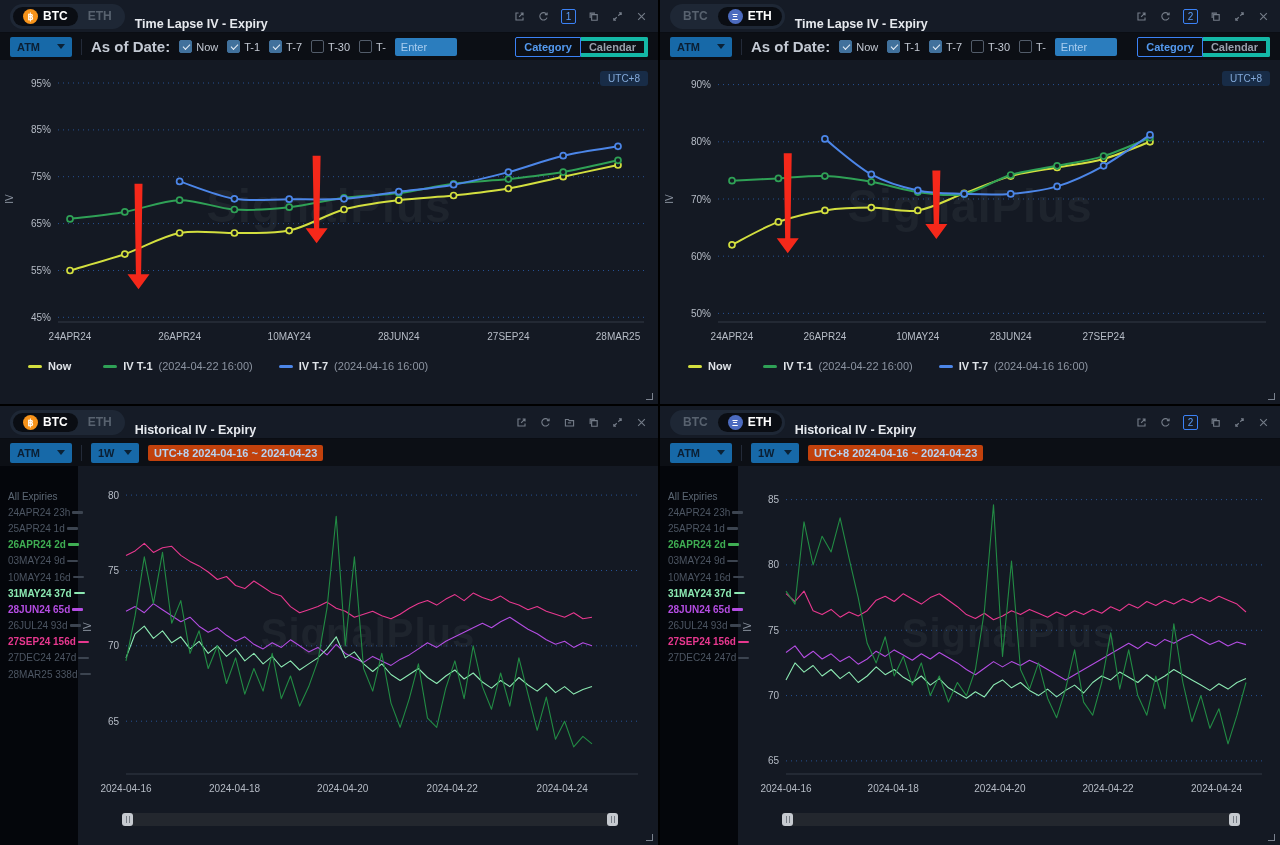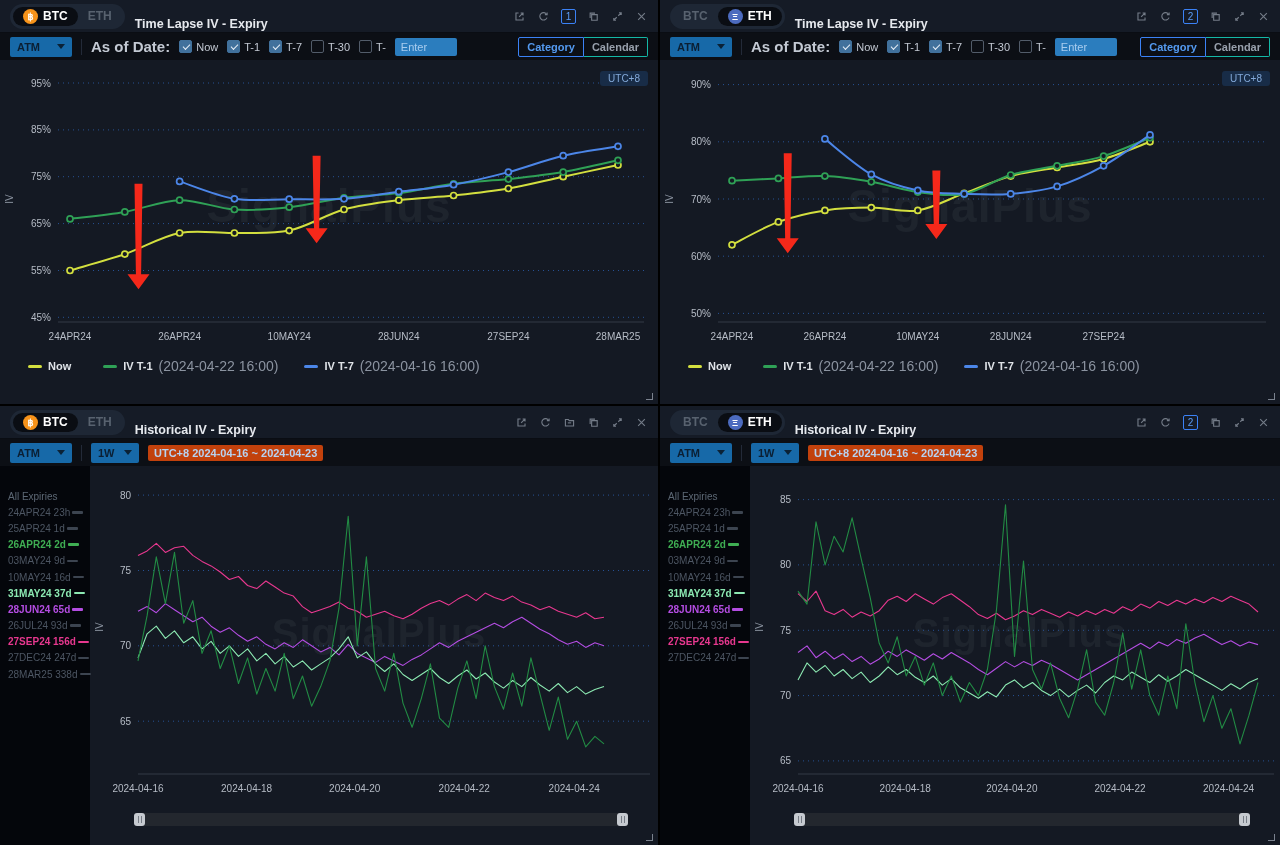--- a/index.html
+++ b/index.html
@@ -31,41 +31,41 @@
   .lbl { font-size:15px; color:#c3c9d3; font-weight:bold; }
   .chk { display:flex; align-items:center; gap:4px; font-size:11px; color:#c3c9d3; cursor:pointer; }
   .chk .box { width:13px; height:13px; border:1px solid #525c6a; border-radius:2px; position:relative; background:transparent; flex:none; }
   .chk.checked .box { background:#41719c; border-color:#41719c; }
   .chk.checked .box::after { content:""; position:absolute; left:2.5px; top:3px; width:6px; height:3px;
     border-left:1.6px solid #e6eef7; border-bottom:1.6px solid #e6eef7; transform:rotate(-45deg); }
   .enter { width:62px; height:18px; background:#2b7dbe; border:none; border-radius:2px; font-size:11px; color:#dceafc; padding:0 6px; outline:none; }
   .enter::placeholder { color:#a9cdef; }
   .spacer { flex:1; }
   .seg { display:flex; }
-  .segbtn { height:20px; background:transparent; border:1px solid #14b8a6; color:#98a0ac; font-size:11px; padding:0 8px; font-weight:bold; cursor:pointer; font-family:inherit; }
+  .segbtn { height:20px; background:transparent; border:4px solid #14b8a6; color:#98a0ac; font-size:11px; padding:0 8px; font-weight:bold; cursor:pointer; font-family:inherit; }
   .segbtn:first-child { border-radius:2px 0 0 2px; }
   .segbtn:last-child { border-radius:0 2px 2px 0; border-left:none; }
   .segbtn.active { border:1px solid #3b82f6; color:#549af0; }
   .drange { color:#b7d3f2; background:#c2410c; padding:2px 6px; font-size:11px; border-radius:2px; font-weight:bold; }
 
   
   .chartwrap { position:relative; flex:none; }
   .chartwrap svg { position:relative; z-index:1; display:block; }
   .watermark { position:absolute; z-index:0; left:0; right:0; top:50%; transform:translateY(-50%);
     text-align:center; font-size:46px; font-weight:bold; color:rgba(210,216,226,0.06); letter-spacing:1px; pointer-events:none; }
   .chartwrap.small .watermark { font-size:40px; }
   .utc { position:absolute; z-index:2; top:11px; right:10px; background:#182c47; color:#83a9d9; font-size:10px; padding:2px 8px; border-radius:3px; }
   .legend { height:28px; flex:none; display:flex; align-items:center; gap:26px; padding-left:28px; }
   .lg { display:flex; align-items:center; gap:6px; cursor:pointer; }
   .dash { width:14px; height:3px; border-radius:1.5px; display:inline-block; }
   .lg b { font-size:11px; color:#dfe3e8; }
-  .lg small { font-size:14px; color:#8b93a0; }
+  .lg small { font-size:11px; color:#8b93a0; }
 
   .content { display:flex; flex:1; }
-  .expiries { width:90px; flex:none; background:#04060b; padding:22px 17px 0 7px; display:flex; flex-direction:column; }
+  .expiries { width:78px; flex:none; background:#04060b; padding:22px 17px 0 7px; display:flex; flex-direction:column; }
   .exp { display:flex; align-items:center; justify-content:space-between; padding:2.6px 1px; white-space:nowrap; cursor:pointer; }
   .exp span { font-size:10px; color:#4d5663; }
   .exp.first span { color:#5d6875; }
   .exp.on span { font-weight:bold; }
   .edash { width:11px; height:2.5px; border-radius:1px; flex:none; margin-left:2px; }
   .chartcol { flex:1; display:flex; flex-direction:column; }
 
   .sliderrow { height:45px; flex:none; padding:13px 40px 0 44px; }
   .track { height:13px; background:#23272e; border-radius:7px; position:relative; }
   .handle { position:absolute; top:0; width:11px; height:13px; background:#c6cad0; border-radius:3px; }

